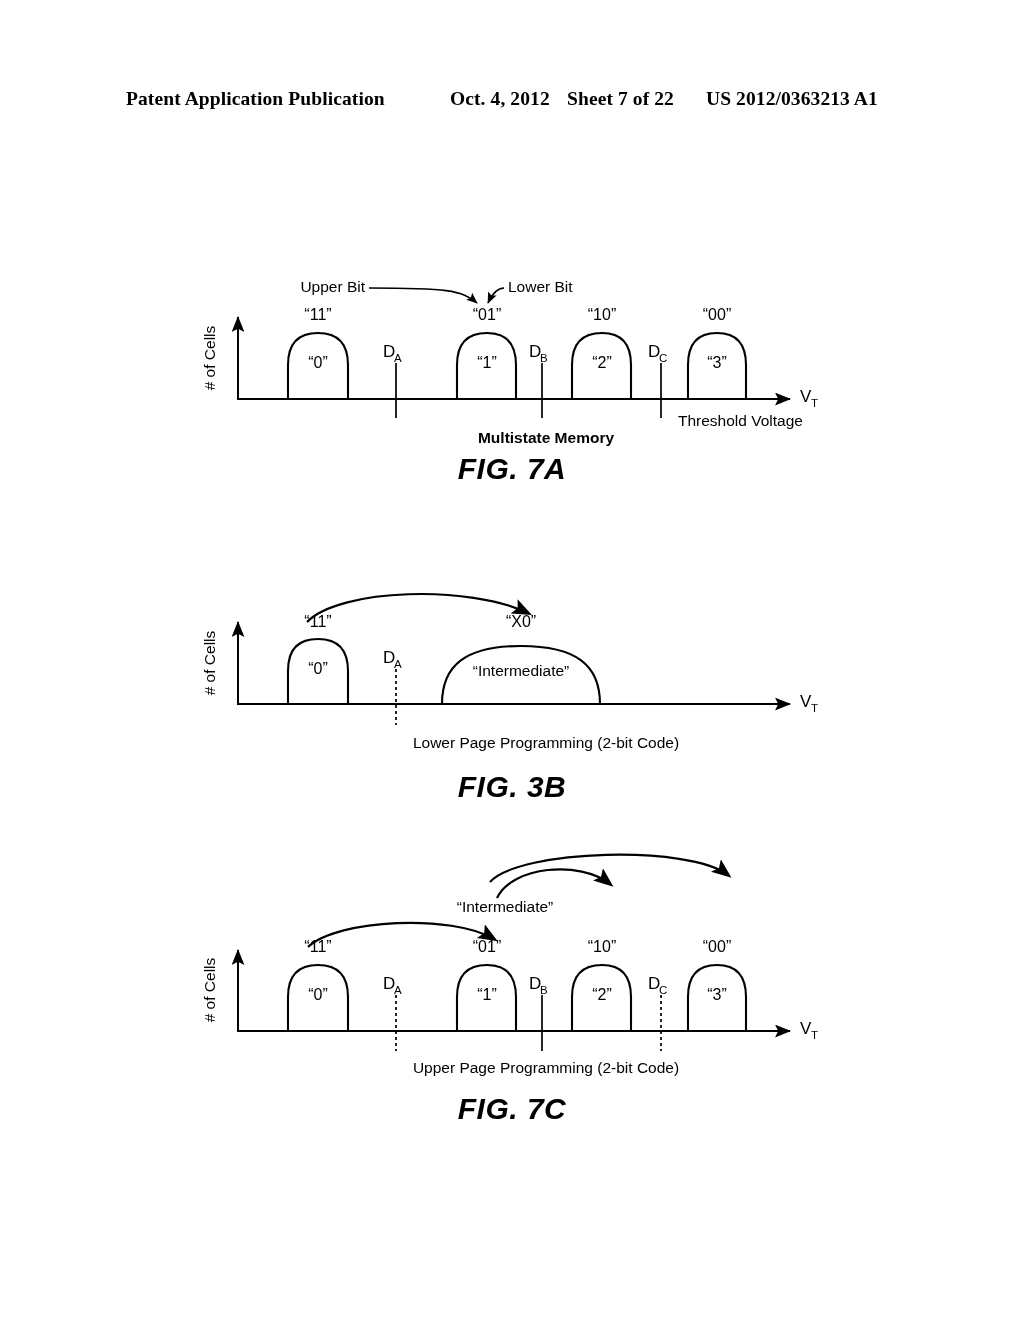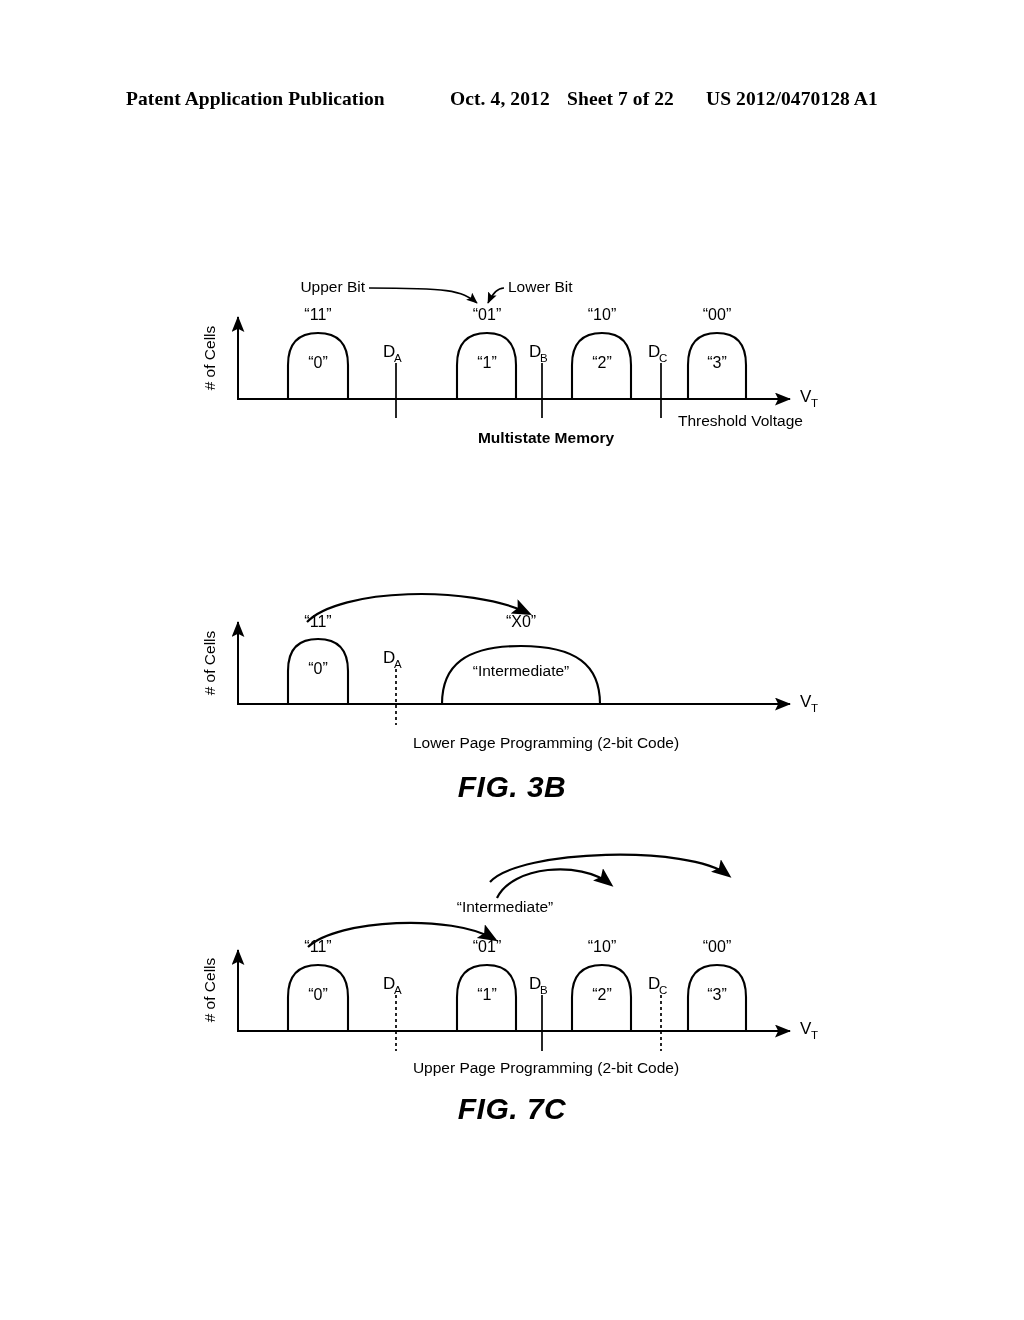--- a/index.html
+++ b/index.html
@@ -82,21 +82,21 @@
   .stroke-arrow { stroke: #000; stroke-width: 2.2; fill: none; }
   .stroke-thin { stroke: #000; stroke-width: 1.6; fill: none; }
 </style>
 </head>
 <body>
 
 <div class="page-header">
   <span class="hdr-pub">Patent Application Publication</span>
   <span class="hdr-date">Oct. 4, 2012</span>
   <span class="hdr-sheet">Sheet 7 of 22</span>
-  <span class="hdr-num">US 2012/0470128 A1</span>
+  <span class="hdr-num">US 2012/0363213 A1</span>
 </div>
 
 <div class="figure" id="fig-7a">
   <svg class="fig-svg" width="1024" height="200" viewBox="0 0 1024 200">
     <defs>
       <marker id="ah" markerWidth="9" markerHeight="9" refX="7.5" refY="3.2" orient="auto">
         <path d="M0,0 L8,3.2 L0,6.4 L1.6,3.2 Z" fill="#000"></path>
       </marker>
       <marker id="ahs" markerWidth="8" markerHeight="8" refX="6.5" refY="2.9" orient="auto">
         <path d="M0,0 L7,2.9 L0,5.8 L1.4,2.9 Z" fill="#000"></path>
@@ -141,20 +141,21 @@
     <text class="t-dsub" x="659" y="107">C</text>
 
     <text class="t-pointer" x="365" y="37" text-anchor="end">Upper Bit</text>
     <path class="stroke-thin" d="M369,33 C446,33 462,35 477,48" marker-end="url(#ahs)"></path>
 
     <text class="t-pointer" x="508" y="37">Lower Bit</text>
     <path class="stroke-thin" d="M504,33 C500,33 494,35 488,48" marker-end="url(#ahs)"></path>
 
     <text class="t-subbold" x="546" y="188" text-anchor="middle">Multistate Memory</text>
   </svg>
+  <div class="fig-caption" id="cap-7a">FIG. 7A</div>
 </div>
 
 <div class="figure" id="fig-7b">
   <svg class="fig-svg" width="1024" height="195" viewBox="0 0 1024 195">
     <defs>
       <marker id="ah2" markerWidth="9" markerHeight="9" refX="7.5" refY="3.2" orient="auto">
         <path d="M0,0 L8,3.2 L0,6.4 L1.6,3.2 Z" fill="#000"></path>
       </marker>
       <marker id="ahb" markerWidth="10" markerHeight="10" refX="7" refY="3.6" orient="auto">
         <path d="M0,0 L9,3.6 L0,7.2 L1.8,3.6 Z" fill="#000"></path>

